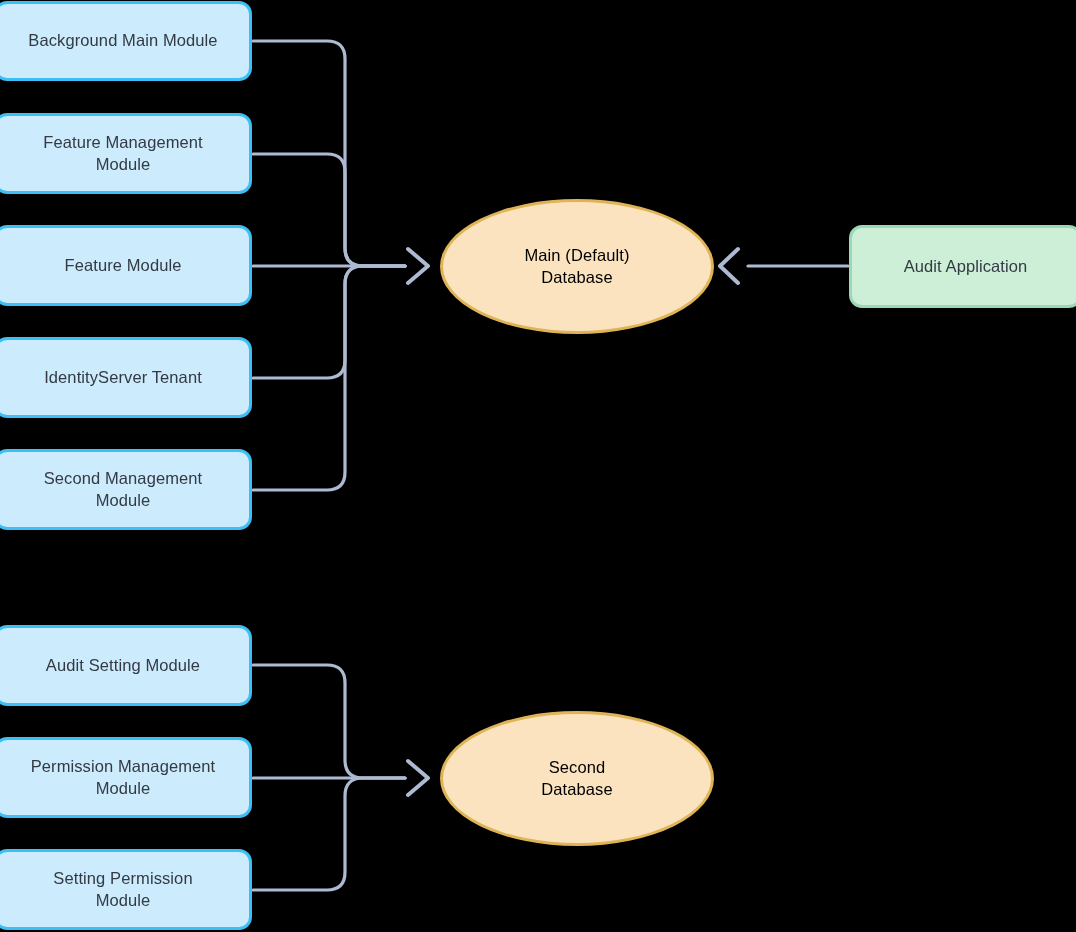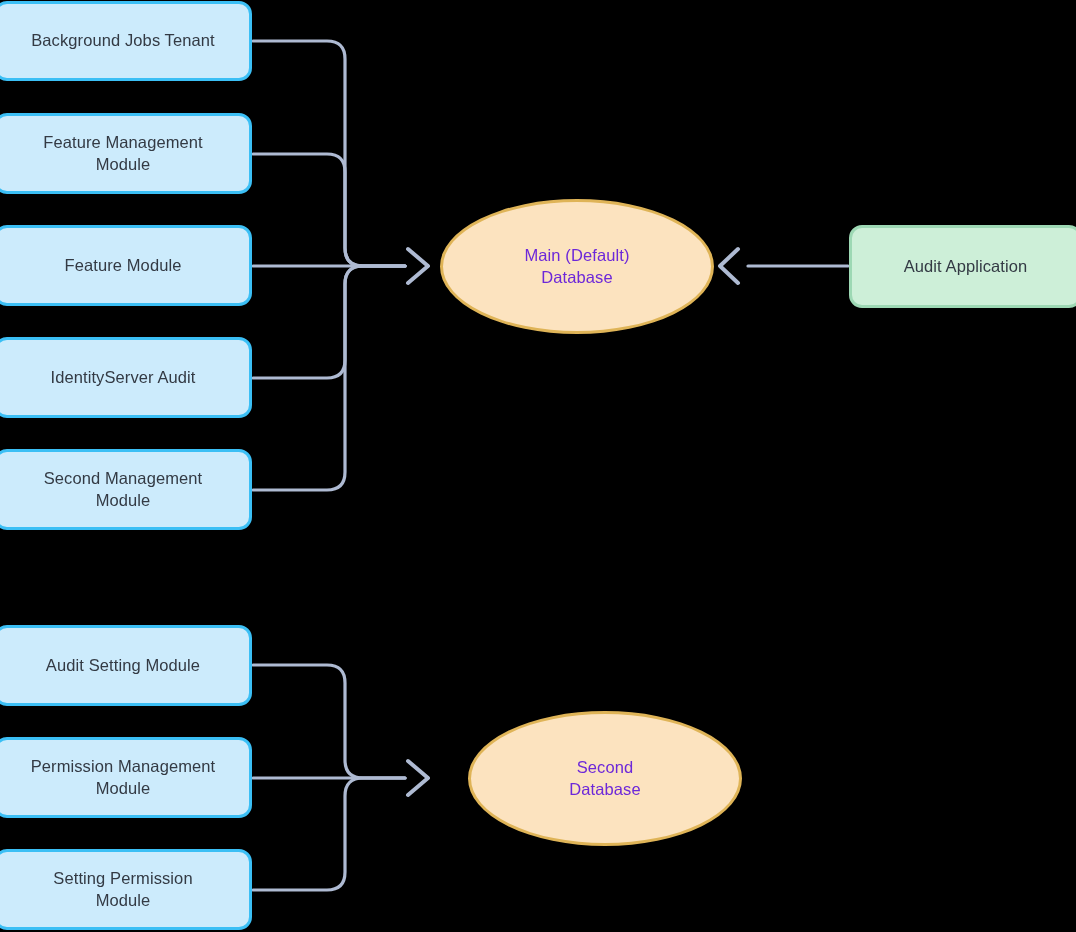--- a/index.html
+++ b/index.html
@@ -49,21 +49,21 @@
     border: 3px solid #9DD8B4;
     border-radius: 13px;
     color: #333A44;
     font-size: 16.5px;
     padding: 4px 10px;
   }
   .node-db {
     background: #FCE3BF;
     border: 3px solid #DFB457;
     border-radius: 50%;
-    color: #6d28d9;
+    color: #000000;
     font-size: 16.5px;
   }
   .node-label {
     display: block;
     white-space: pre-line;
   }
 </style>
 </head>
 <body>
 
@@ -92,34 +92,34 @@
 
       <g stroke-width="4">
         <polyline points="408,249 428,266 408,283"></polyline>
         <polyline points="738,249 720,266 738,283"></polyline>
         <polyline points="408,761 428,778 408,795"></polyline>
       </g>
     </g>
   </svg>
 
   <div class="node node-module" style="left:-6px; top:1px; width:258px; height:80px;">
-    <span class="node-label">Background Jobs Tenant</span>
+    <span class="node-label">Background Main Module</span>
   </div>
 
   <div class="node node-module" style="left:-6px; top:113px; width:258px; height:81px;">
     <span class="node-label">Feature Management
 Module</span>
   </div>
 
   <div class="node node-module" style="left:-6px; top:225px; width:258px; height:81px;">
     <span class="node-label">Feature Module</span>
   </div>
 
   <div class="node node-module" style="left:-6px; top:337px; width:258px; height:81px;">
-    <span class="node-label">IdentityServer Audit</span>
+    <span class="node-label">IdentityServer Tenant</span>
   </div>
 
   <div class="node node-module" style="left:-6px; top:449px; width:258px; height:81px;">
     <span class="node-label">Second Management
 Module</span>
   </div>
 
   <div class="node node-module" style="left:-6px; top:625px; width:258px; height:81px;">
     <span class="node-label">Audit Setting Module</span>
   </div>
@@ -132,21 +132,21 @@
   <div class="node node-module" style="left:-6px; top:849px; width:258px; height:81px;">
     <span class="node-label">Setting Permission
 Module</span>
   </div>
 
   <div class="node node-db" style="left:440px; top:199px; width:274px; height:135px;">
     <span class="node-label">Main (Default)
 Database</span>
   </div>
 
-  <div class="node node-db" style="left:468px; top:711px; width:274px; height:135px;">
+  <div class="node node-db" style="left:440px; top:711px; width:274px; height:135px;">
     <span class="node-label">Second
 Database</span>
   </div>
 
   <div class="node node-app" style="left:849px; top:225px; width:233px; height:83px;">
     <span class="node-label">Audit Application</span>
   </div>
 
 </div>
 

